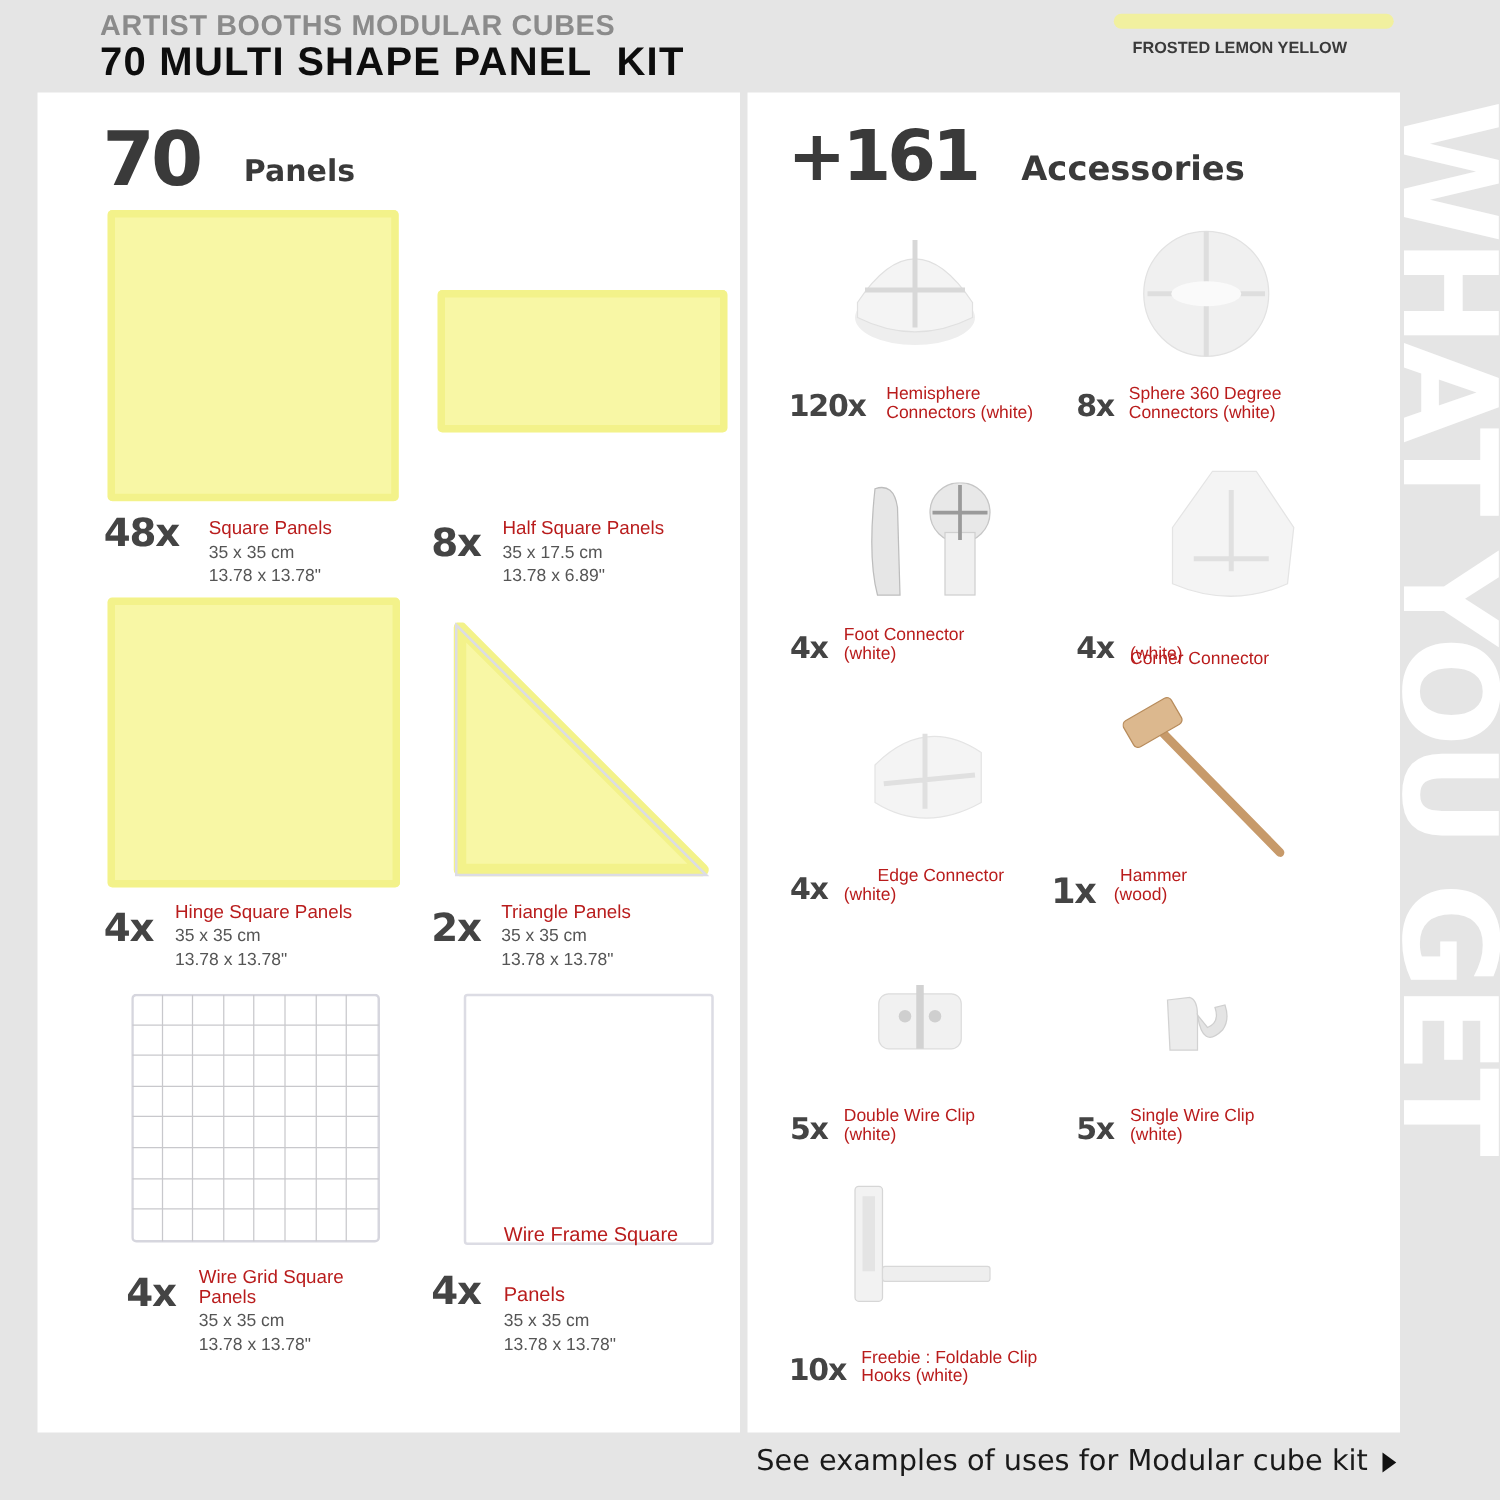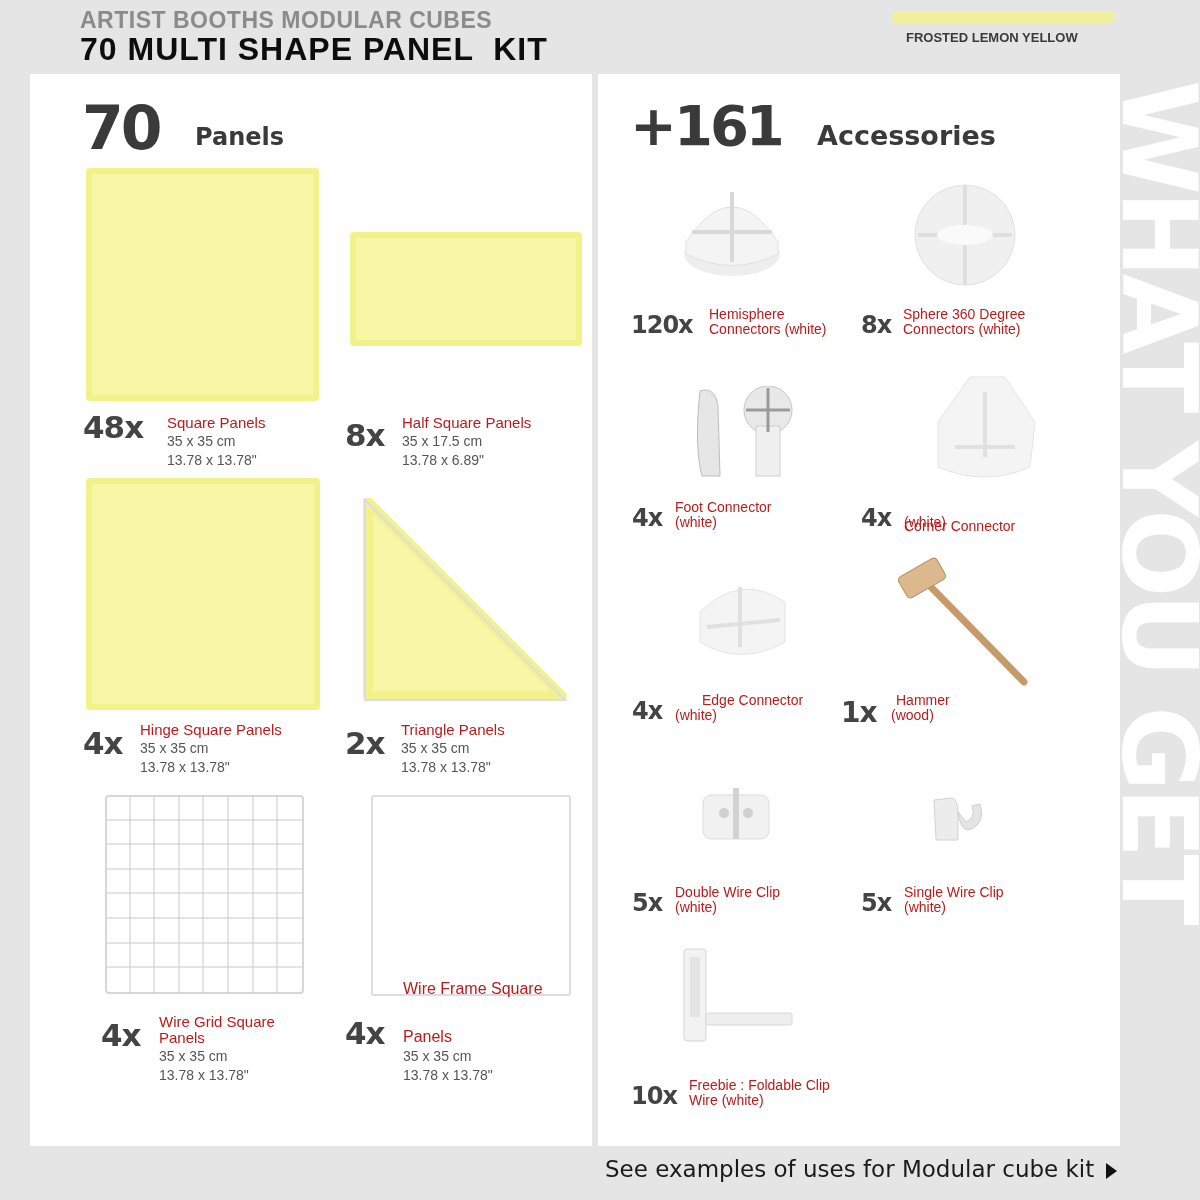--- a/index.html
+++ b/index.html
@@ -178,17 +178,17 @@
 <div class="abs qty" style="left:632px;top:891px;font-size:24px;">5x</div>
 <div class="abs name" style="left:675px;top:885px;font-size:14px;">Double Wire Clip</div>
 <div class="abs name" style="left:675px;top:900px;font-size:14px;">(white)</div>
 
 <div class="abs qty" style="left:861px;top:891px;font-size:24px;">5x</div>
 <div class="abs name" style="left:904px;top:885px;font-size:14px;">Single Wire Clip</div>
 <div class="abs name" style="left:904px;top:900px;font-size:14px;">(white)</div>
 
 <div class="abs qty" style="left:631px;top:1084px;font-size:24px;">10x</div>
 <div class="abs name" style="left:689px;top:1078px;font-size:14px;">Freebie : Foldable Clip</div>
-<div class="abs name" style="left:689px;top:1093px;font-size:14px;">Wire (white)</div>
+<div class="abs name" style="left:689px;top:1093px;font-size:14px;">Hooks (white)</div>
 
 <div class="abs footer-link">
   <span>See examples of uses for Modular cube kit</span><span class="arrow"></span>
 </div>
 
 </body></html>

